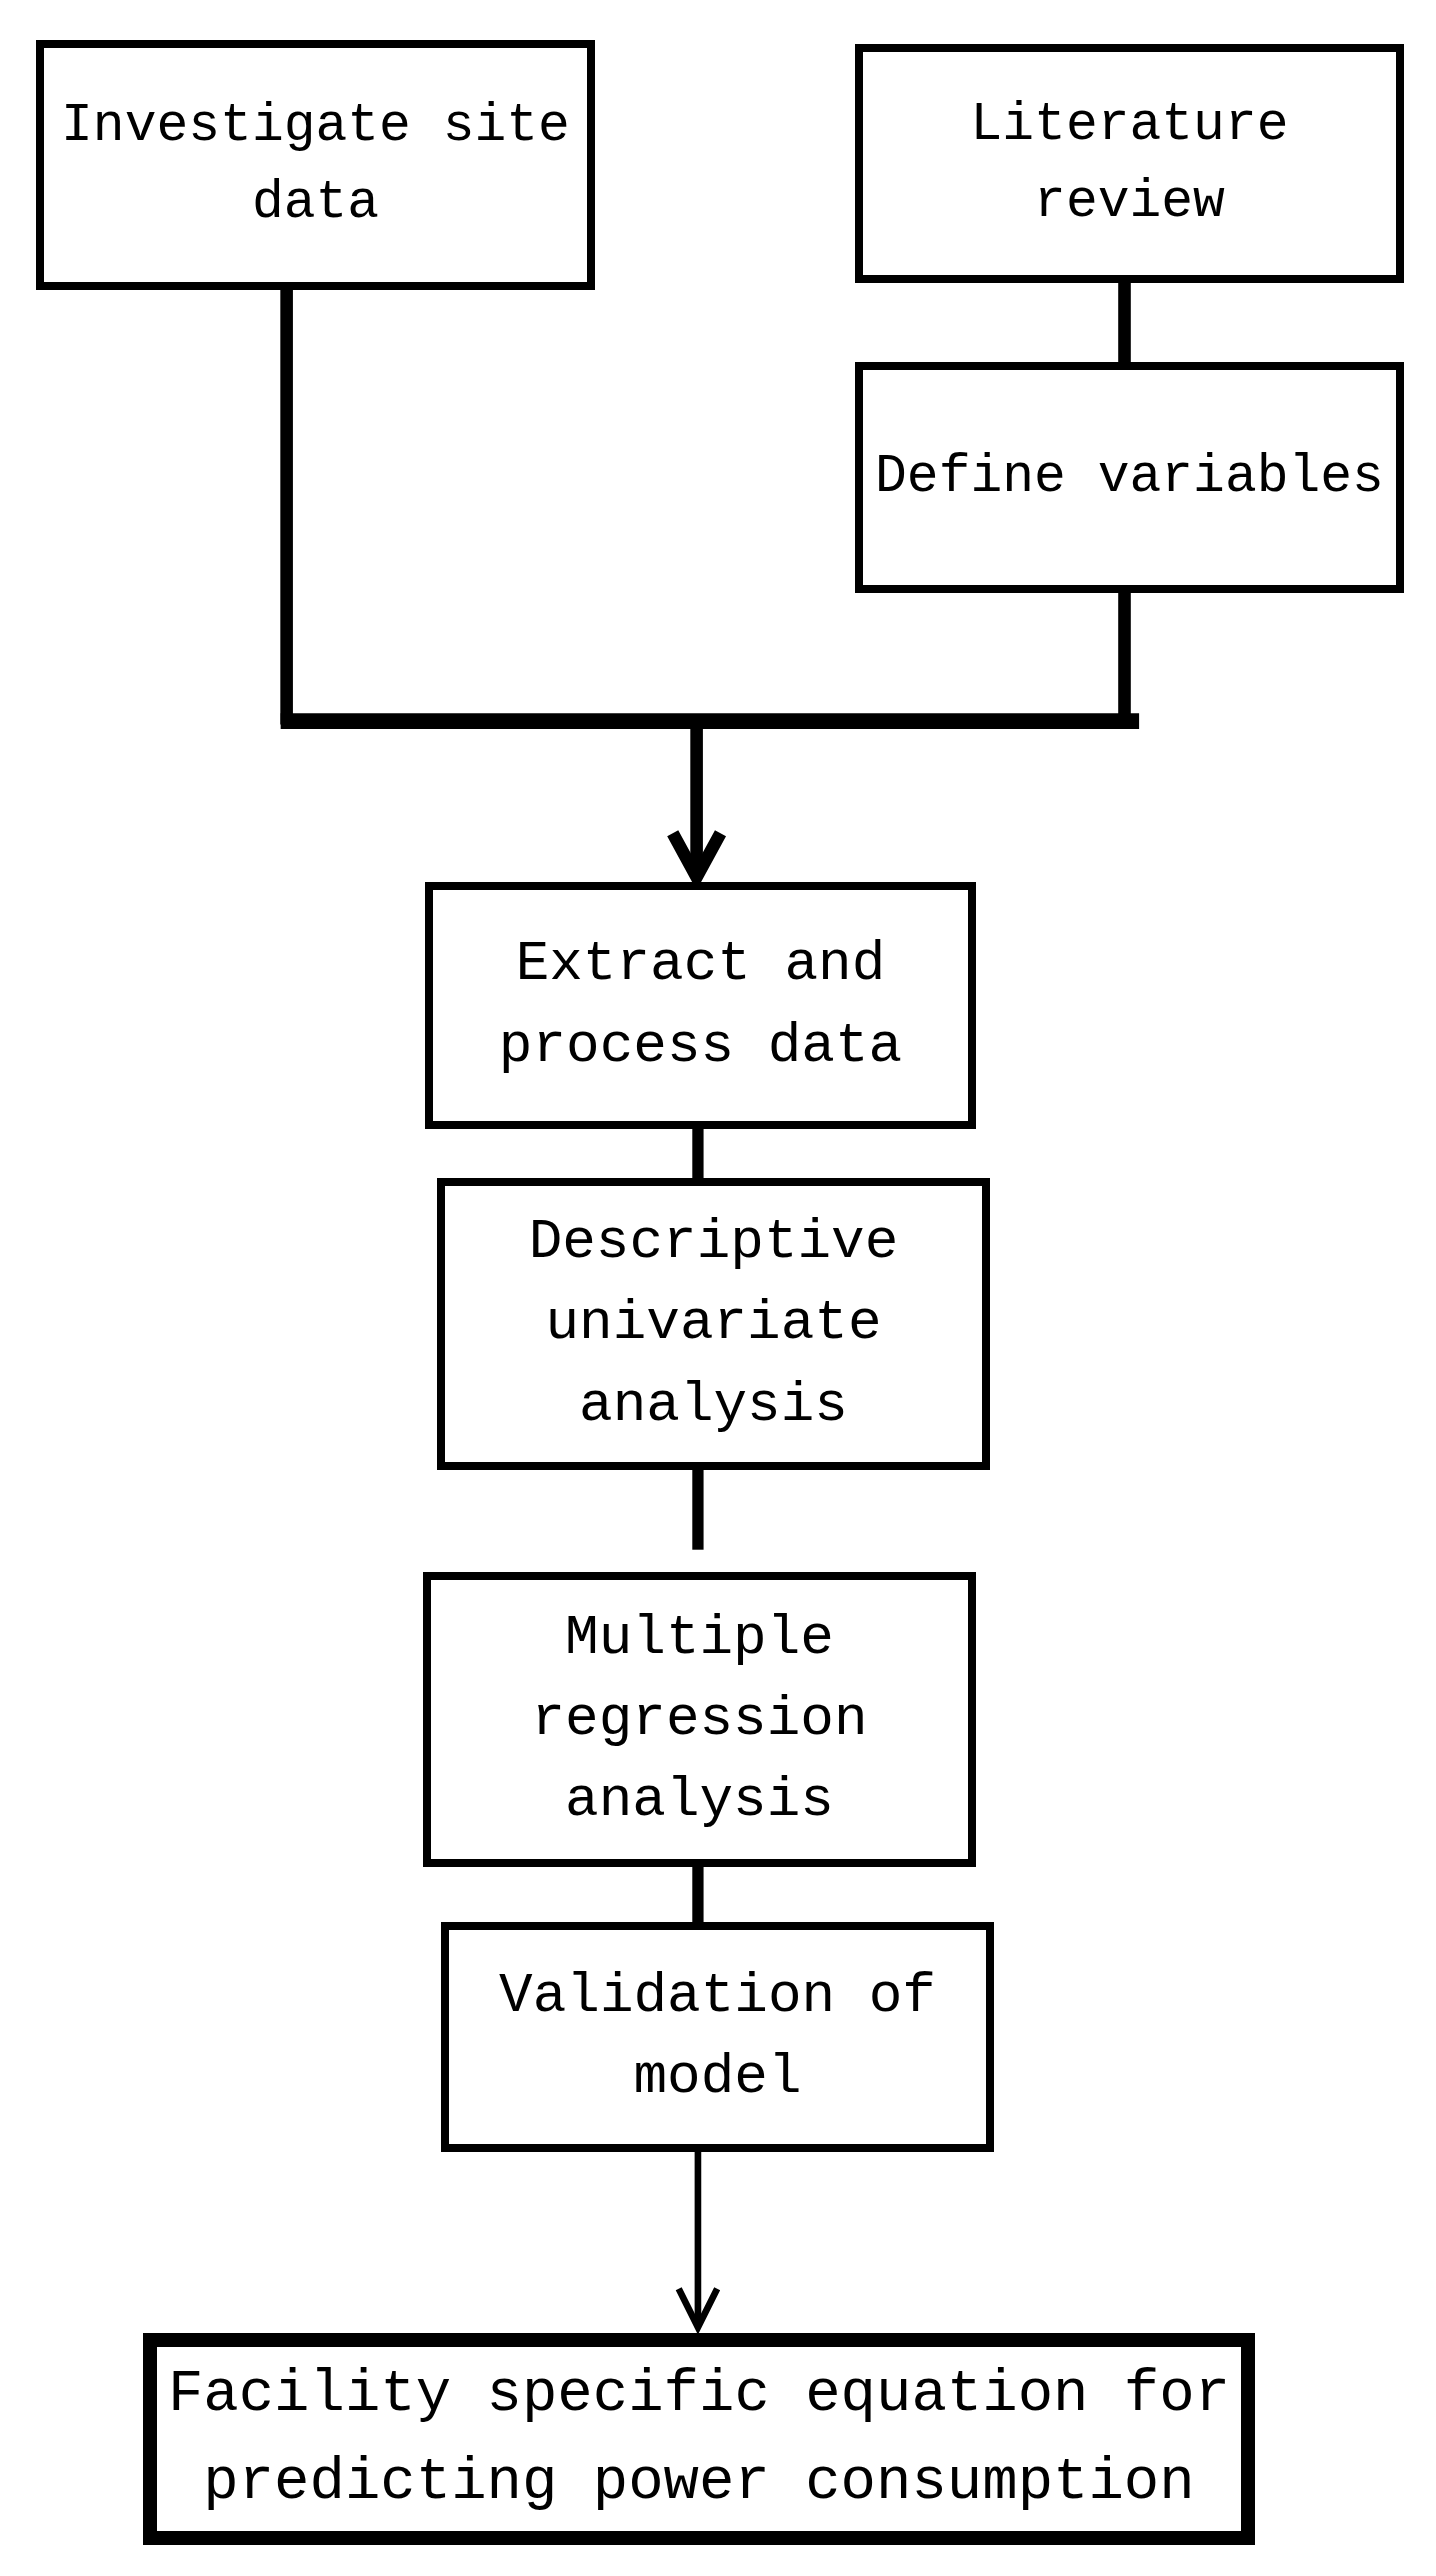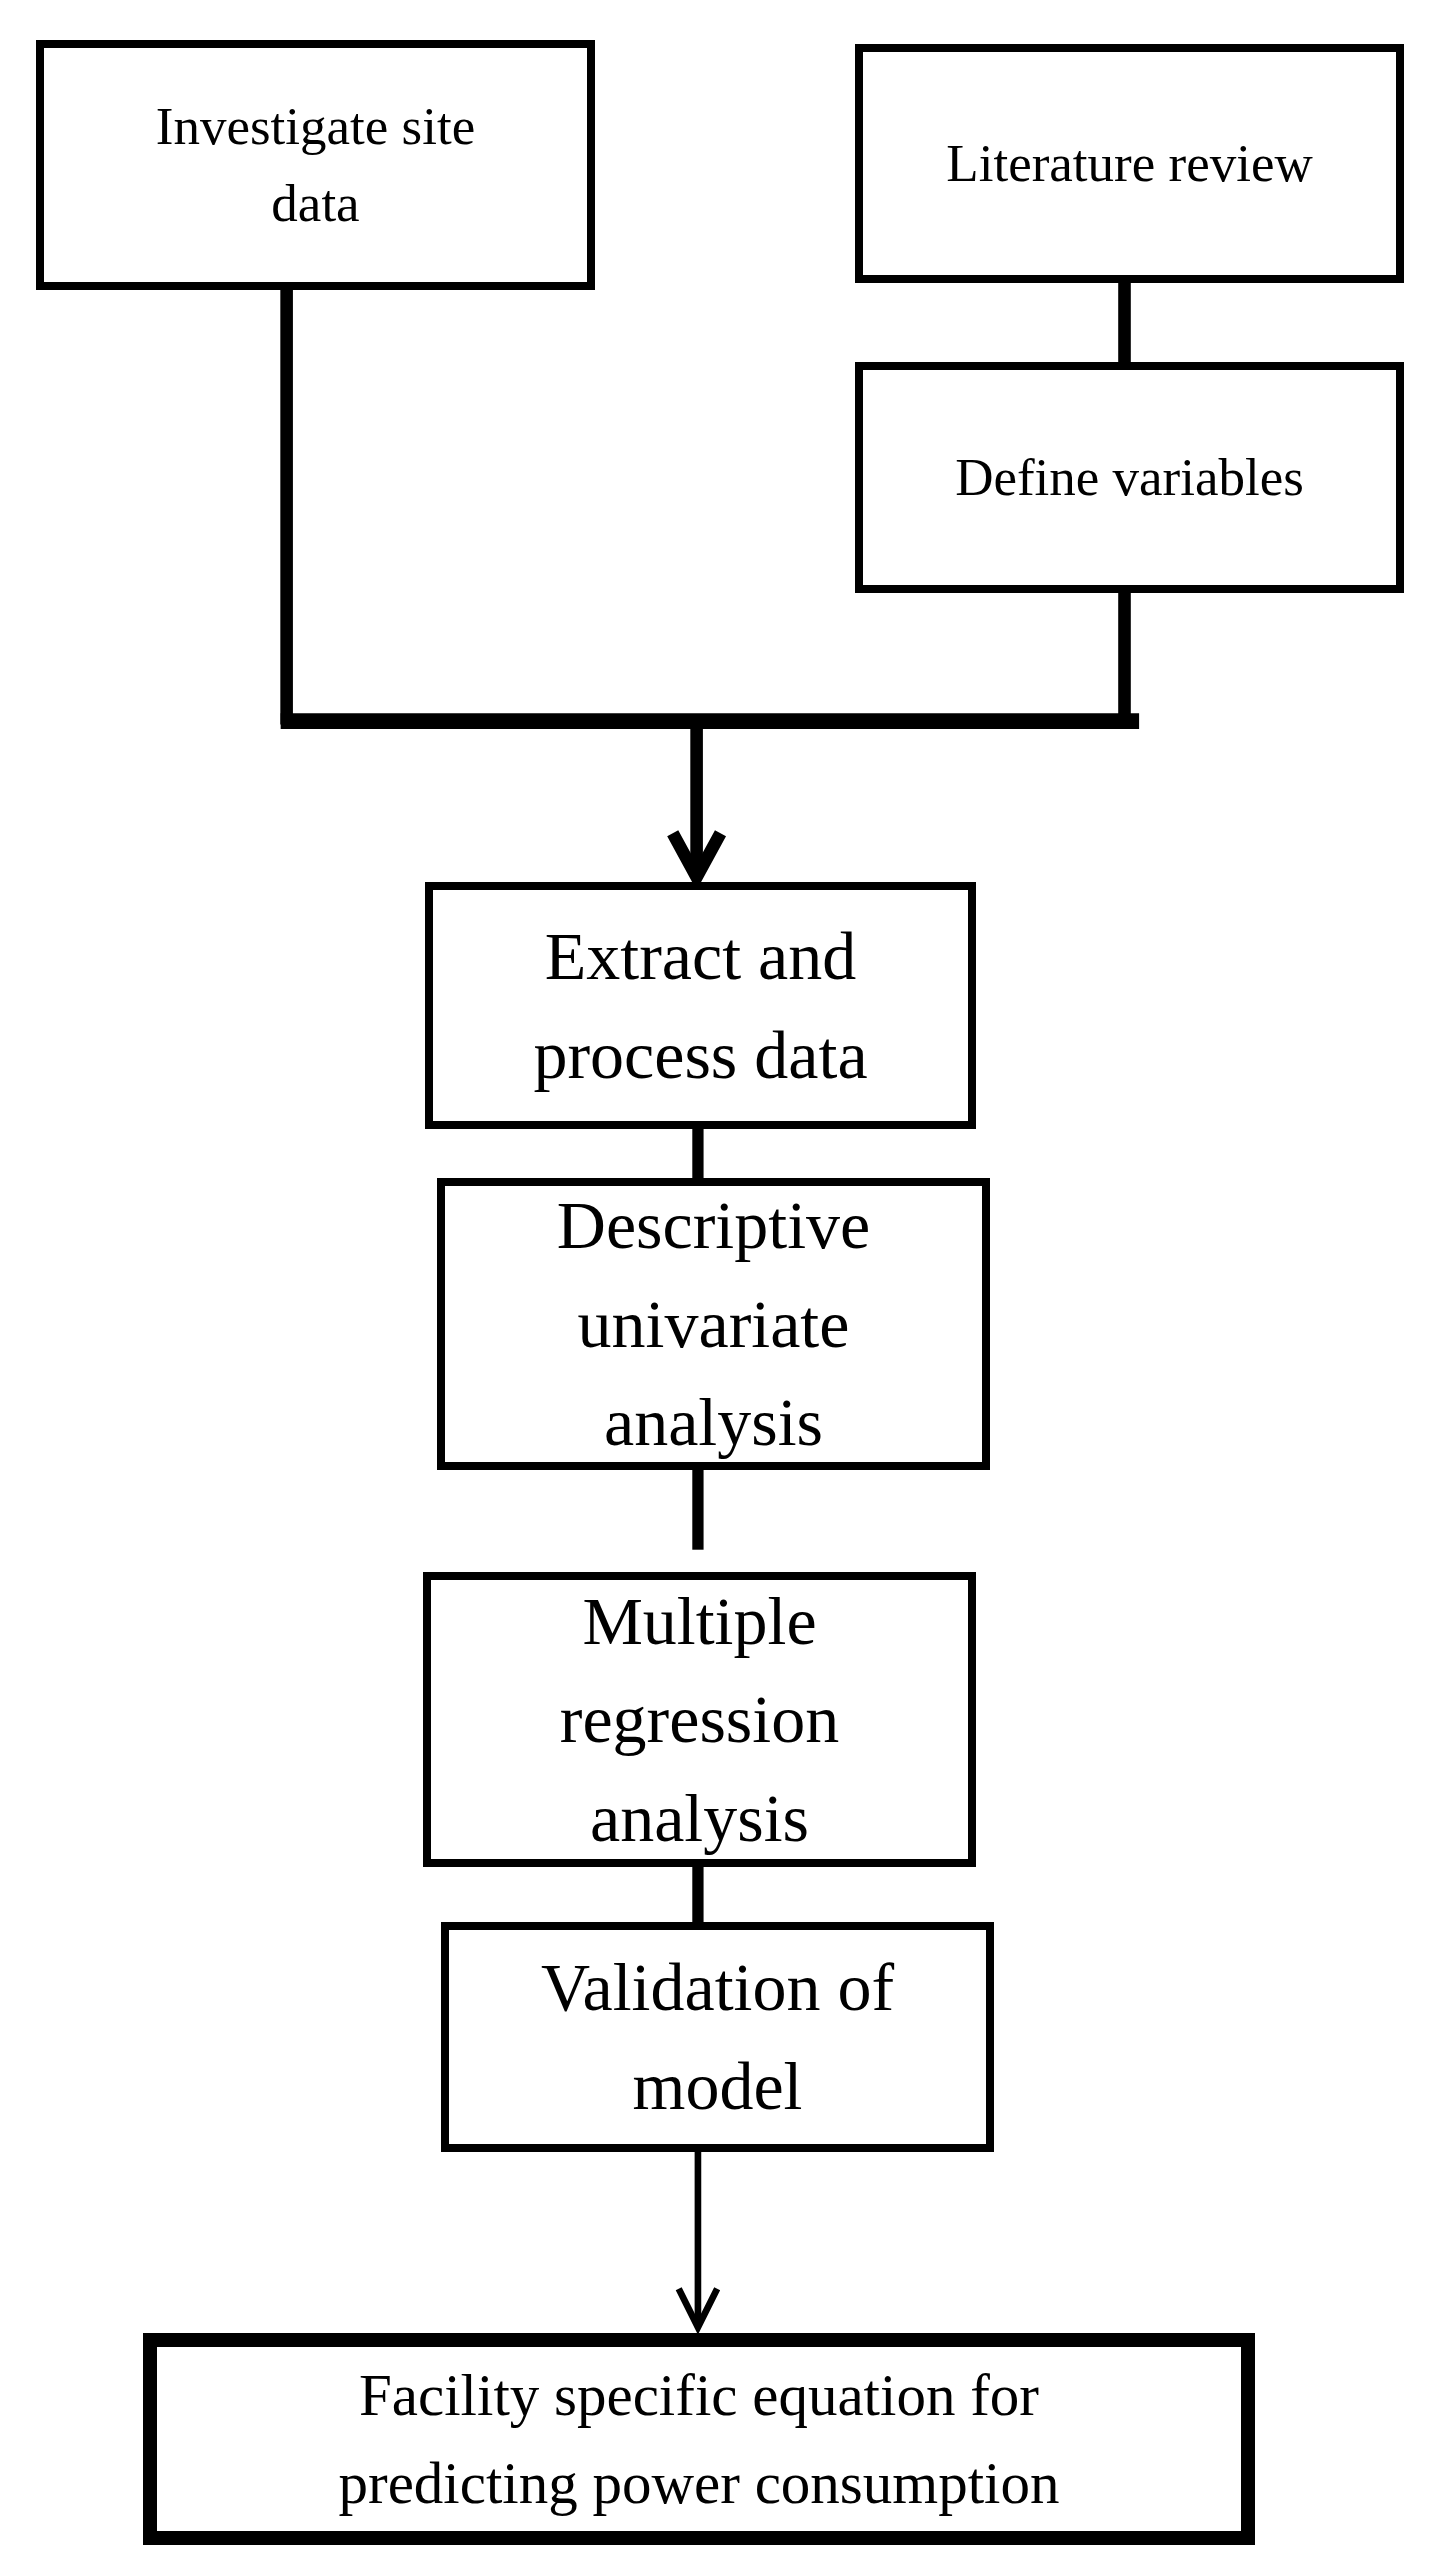--- a/index.html
+++ b/index.html
@@ -9,21 +9,21 @@
   html,body{
     margin:0;
     padding:0;
     background:var(--paper);
   }
   .canvas{
     position:relative;
     width:1437px;
     height:2576px;
     background:var(--paper);
-    font-family:Liberation Serif, serif;
+    font-family:Liberation Mono, monospace;
     color:var(--ink);
     overflow:hidden;
   }
   .wires{
     position:absolute;
     left:0; top:0;
     width:1437px;
     height:2576px;
     display:block;
   }
@@ -44,21 +44,21 @@
     text-align:center;
   }
   .box .label{
     display:block;
     white-space:pre-line;
     font-size:53px;
     line-height:1.45;
     color:var(--ink);
   }
   .box.mid .label{
-    font-size:68px;
+    font-size:56px;
   }
   .box.final{
     border-width:14.6px;
   }
   .box.final .label{
     font-size:59px;
     line-height:1.5;
   }
 </style>
 </head>

